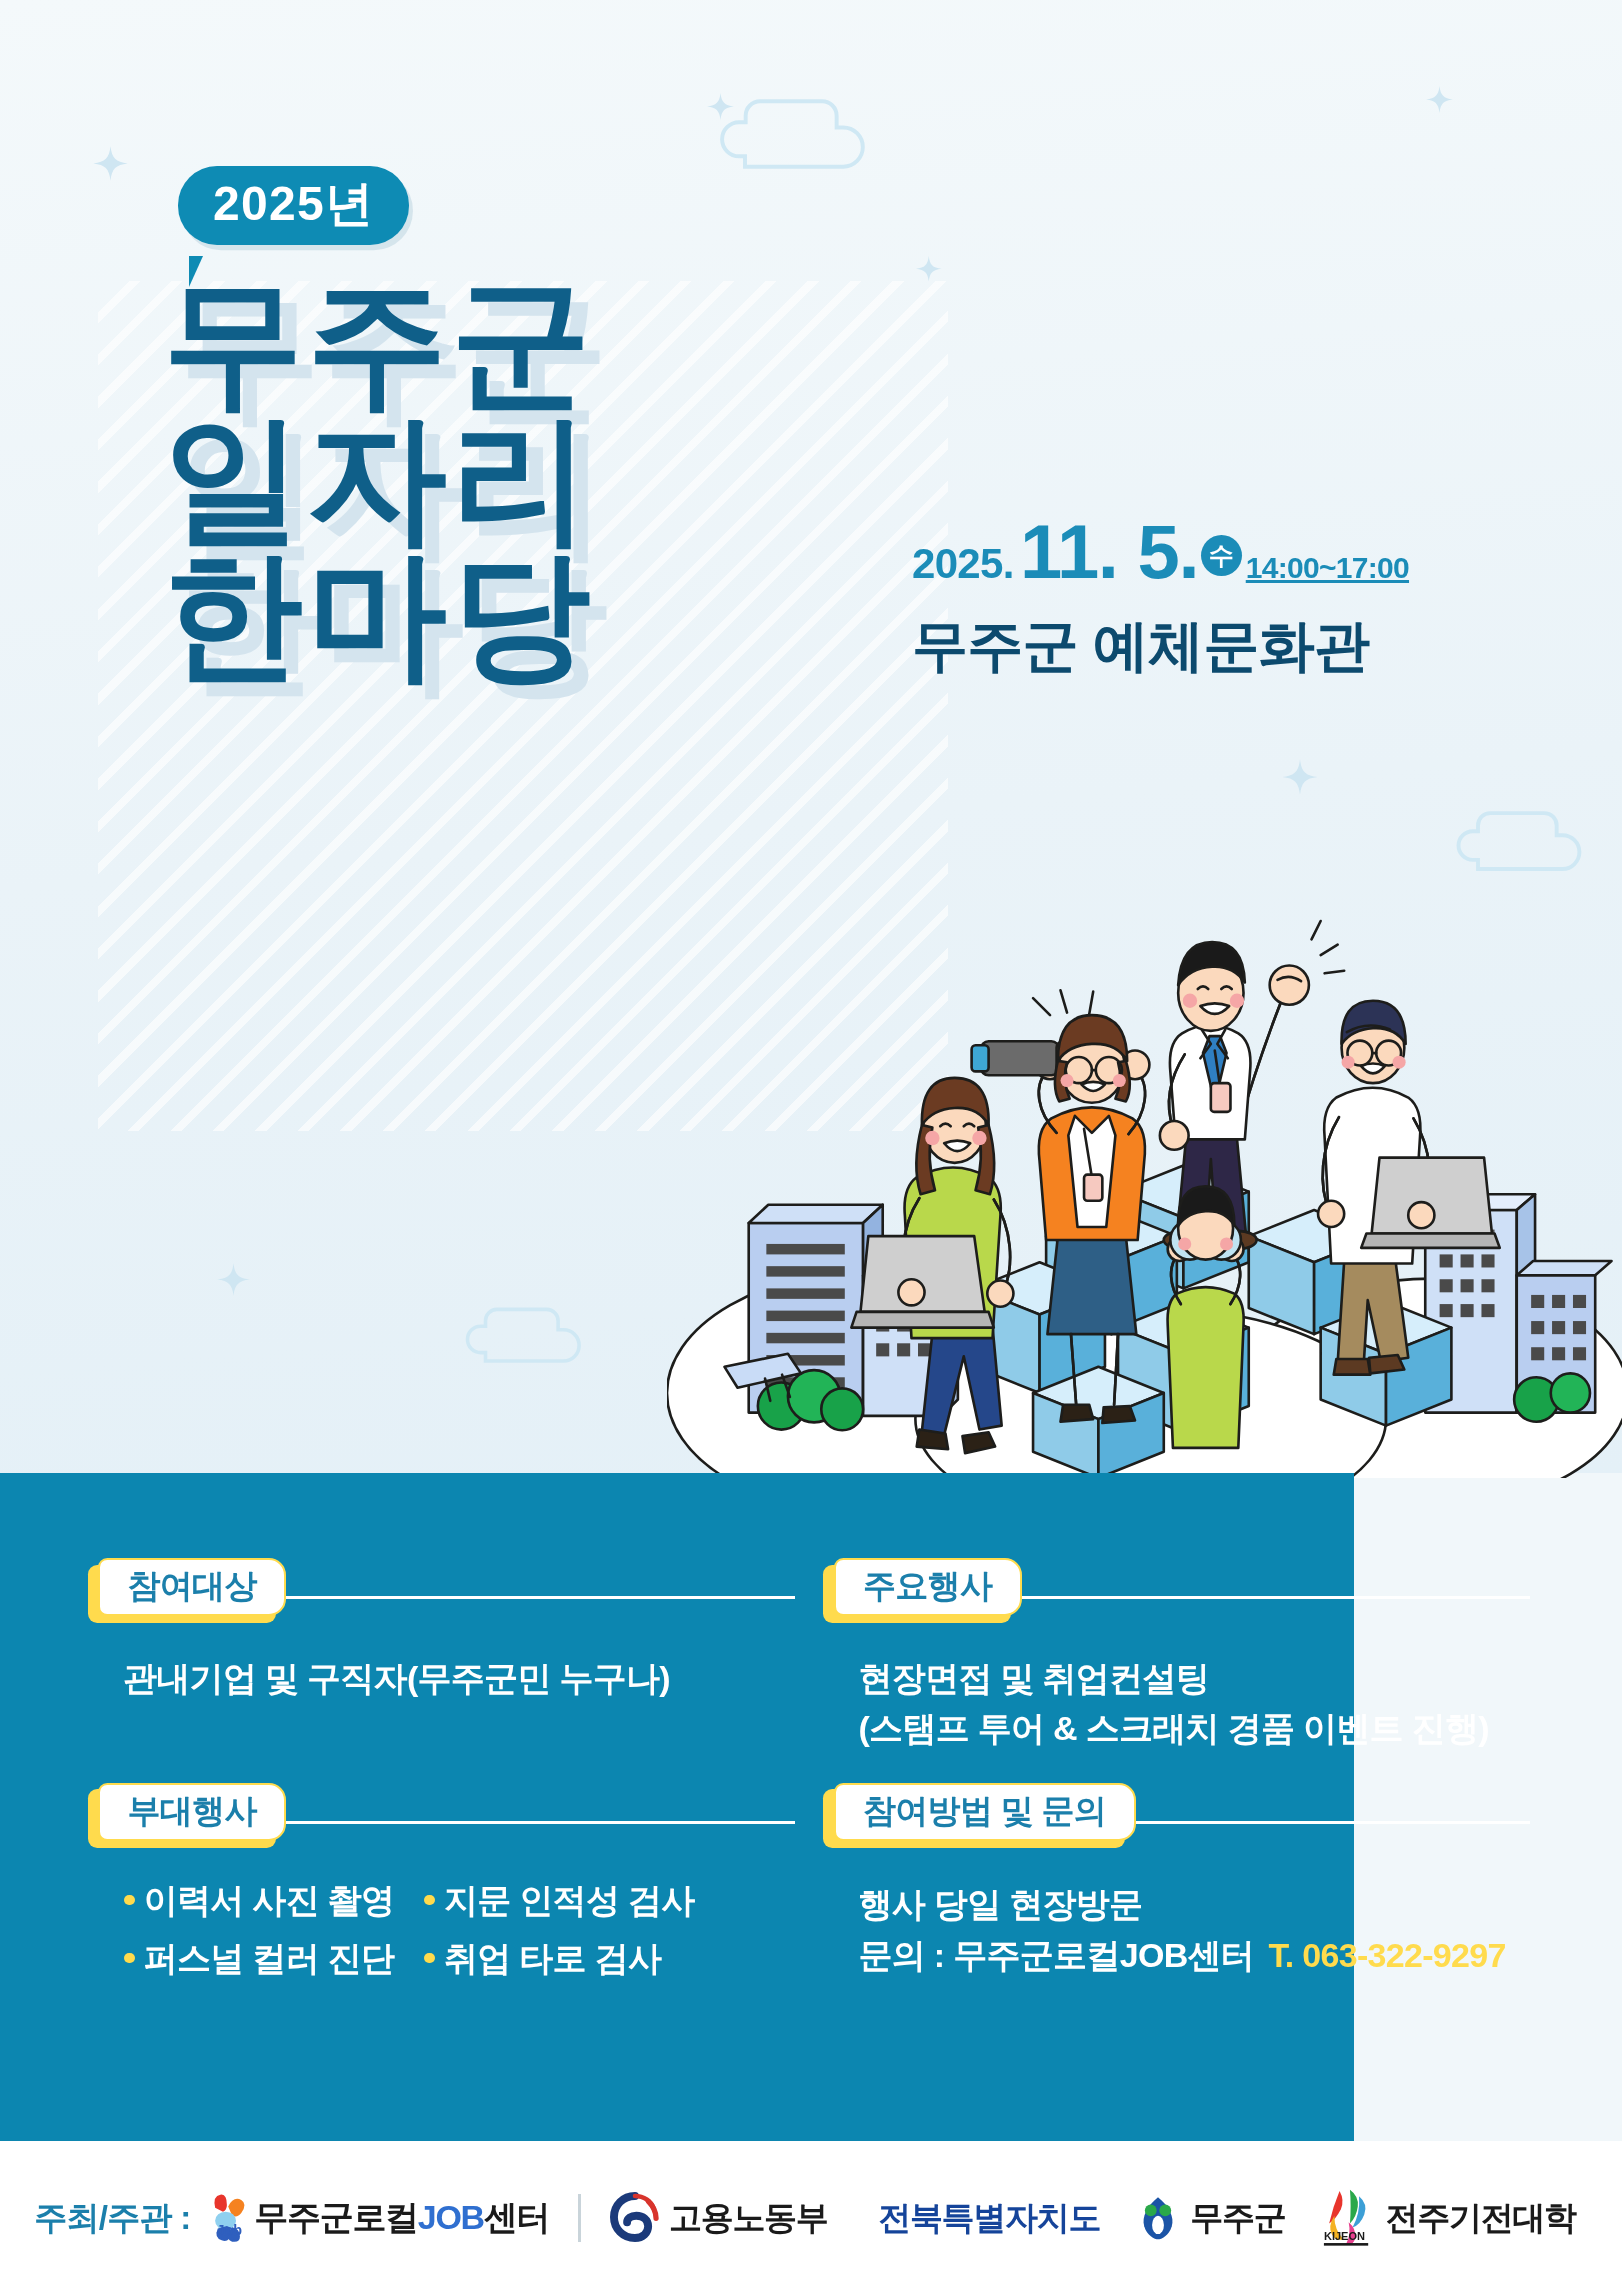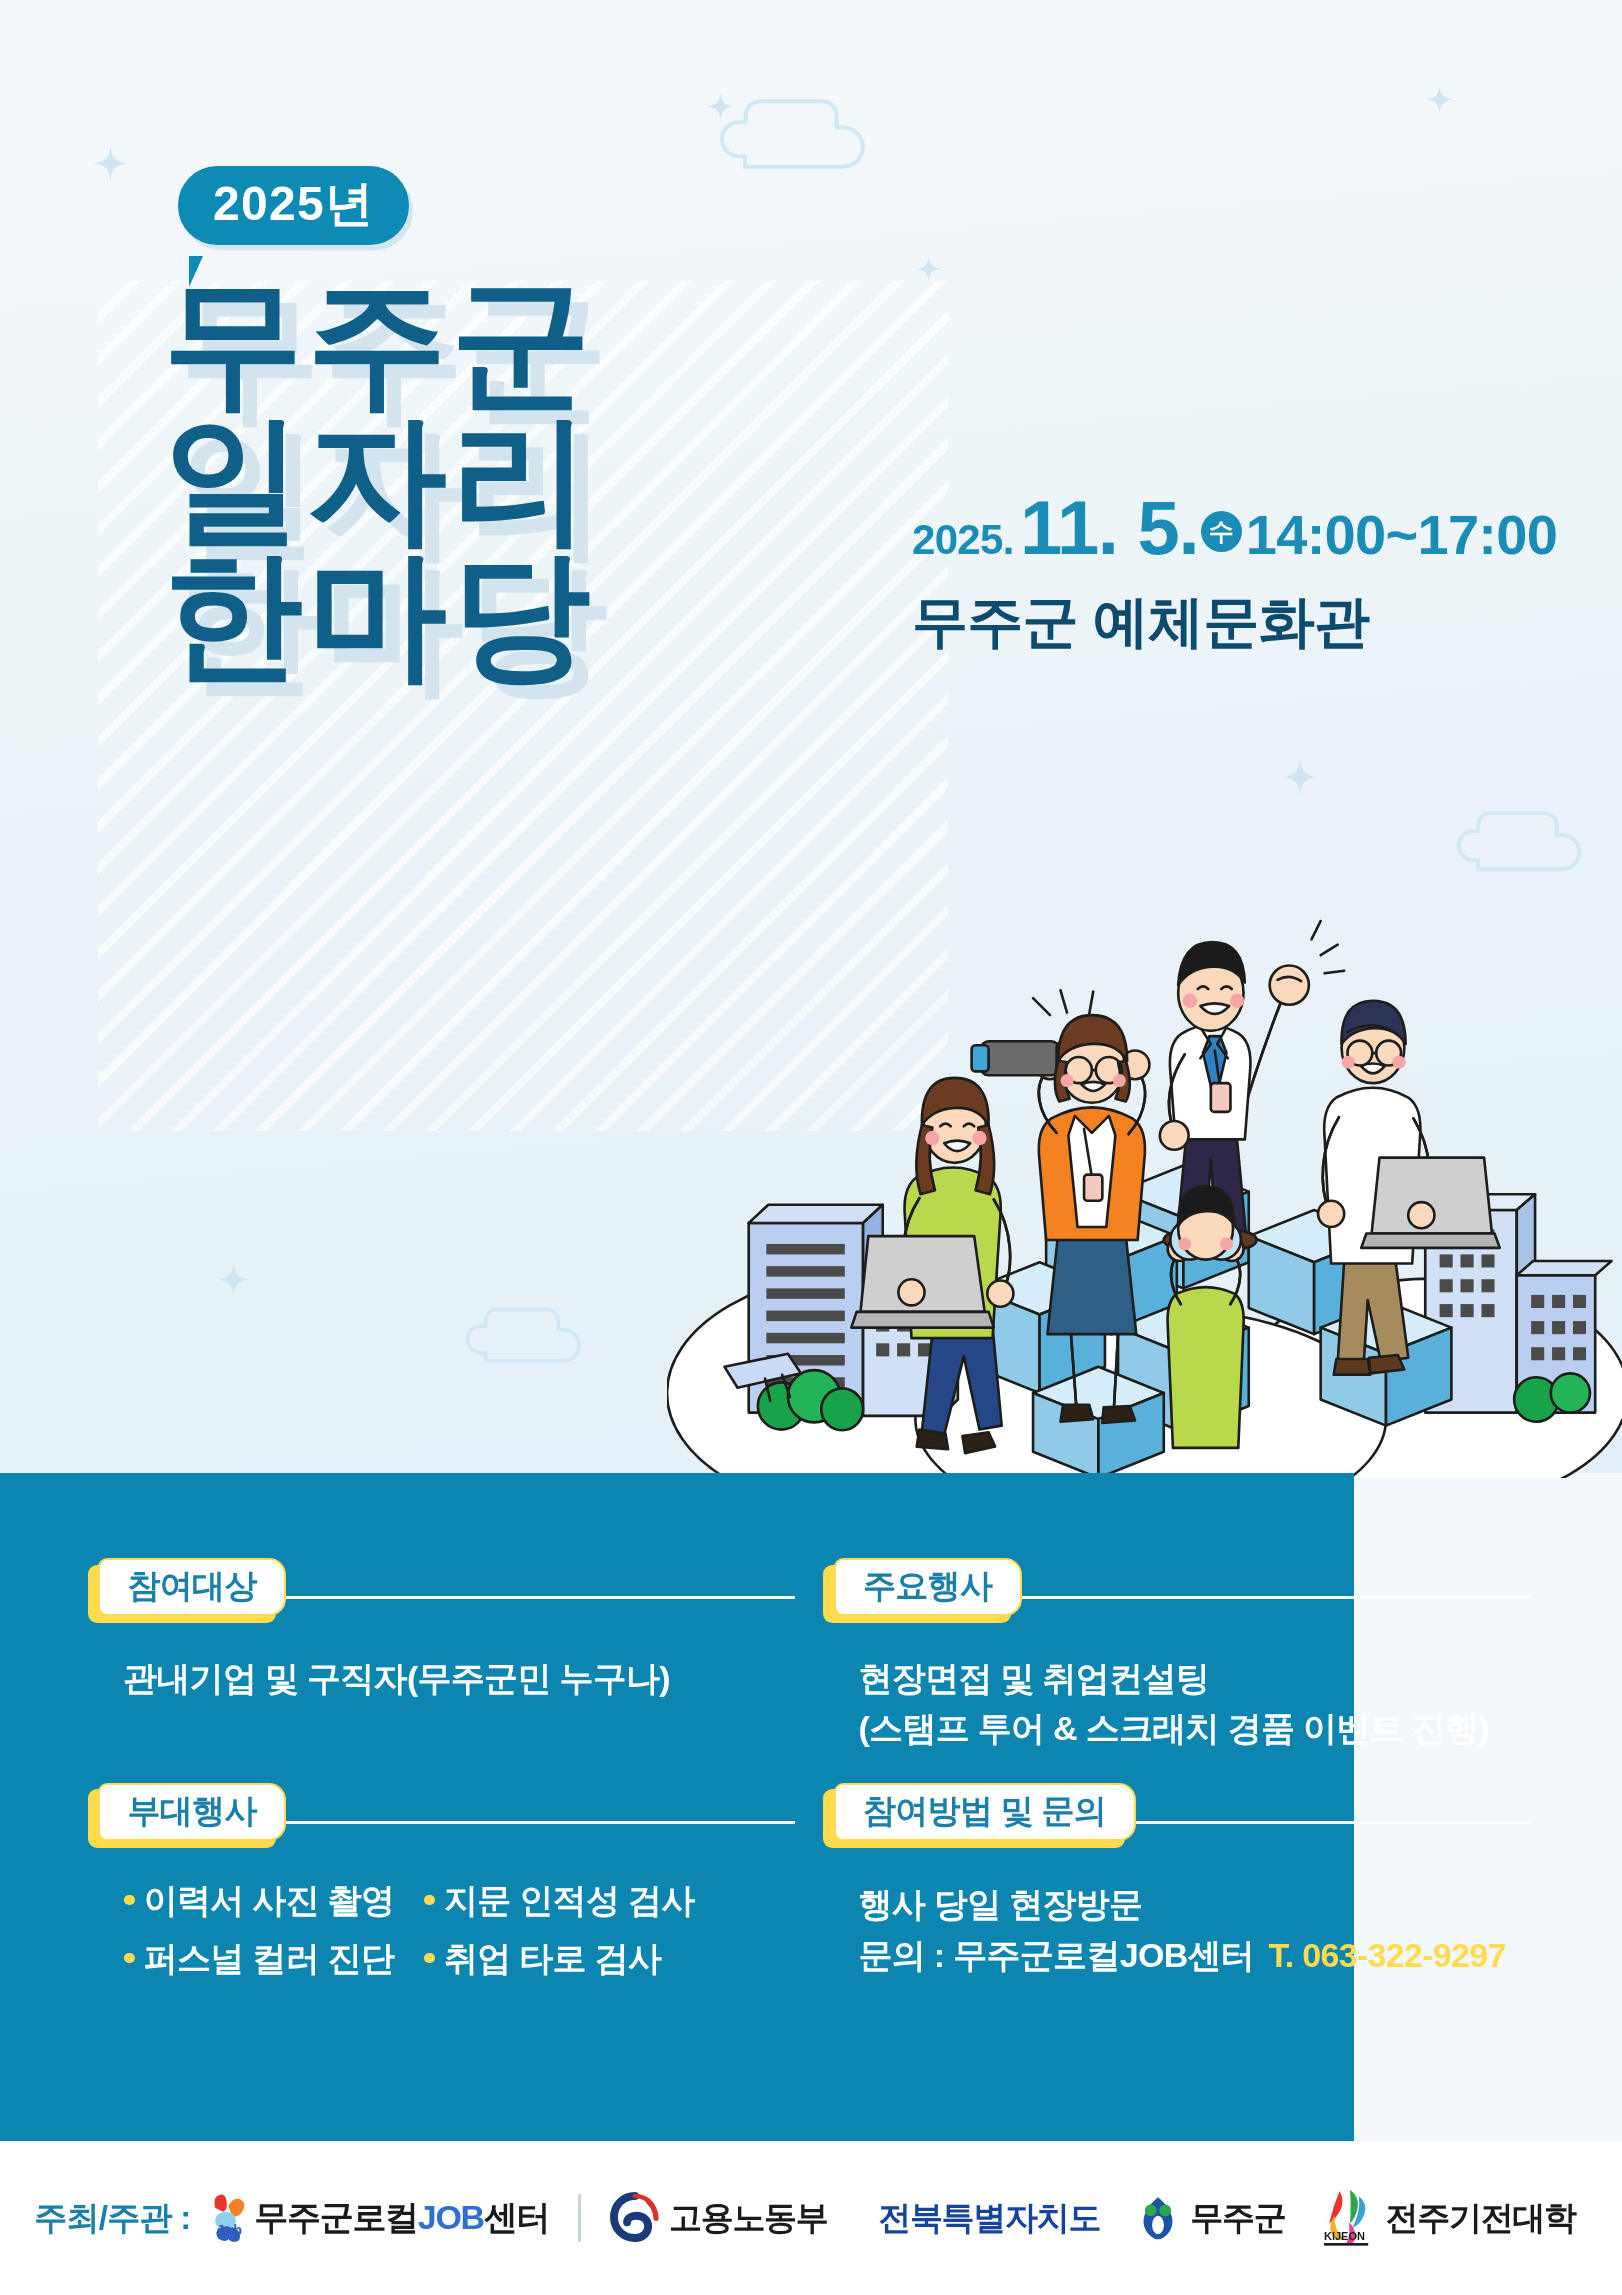--- a/index.html
+++ b/index.html
@@ -35,27 +35,27 @@
   .title-line .shadow{position:absolute;left:17px;top:14.4px;color:#d4e4ee;z-index:0;}
   .title-line .front{position:relative;z-index:1;}
   .stripes{position:absolute;left:98px;top:281px;width:850px;height:850px;
     z-index:0;pointer-events:none;opacity:.75;
     background:repeating-linear-gradient(135deg,
       rgba(255,255,255,0) 0px, rgba(255,255,255,0) 22px,
       rgba(255,255,255,.85) 22px, rgba(255,255,255,.85) 30px);}
 
   
   .datewrap{position:absolute;left:912px;top:484px;color:#1b8cb8;white-space:nowrap;}
-  .dateline{display:flex;align-items:baseline;font-weight:bold;}
+  .dateline{display:flex;align-items:baseline;font-weight:bold;margin-top:24px;}
   .d-year{font-size:42px;letter-spacing:-0.7px;}
   .d-big{font-size:76px;letter-spacing:-1.3px;margin-left:6.5px;}
   .d-day-circle{display:inline-flex;align-items:center;justify-content:center;
     width:41px;height:41px;border-radius:50%;background:#1b8cb8;color:#fff;
     font-size:25px;font-weight:bold;margin:0 3.9px 0 2.6px;position:relative;top:-14.4px;}
-  .d-time{font-size:56px;letter-spacing:-0.7px;}
+  .d-time{font-size:30px;letter-spacing:-0.7px;text-decoration:underline;}
   .venue{font-size:56px;font-weight:bold;margin-top:14.4px;color:#0c4a6e;letter-spacing:-0.7px;}
 
   
   .illus{position:absolute;left:667px;top:870px;width:955px;height:608px;}
   .illus svg{display:block;width:100%;height:100%;}
 
   
   .band{position:absolute;left:0;top:1473px;width:1354px;height:668px;background:#0c86b0;}
   .grid{position:absolute;left:98px;top:85px;width:1432px;
     display:grid;grid-template-columns:1fr 1fr;column-gap:39px;row-gap:30px;}

